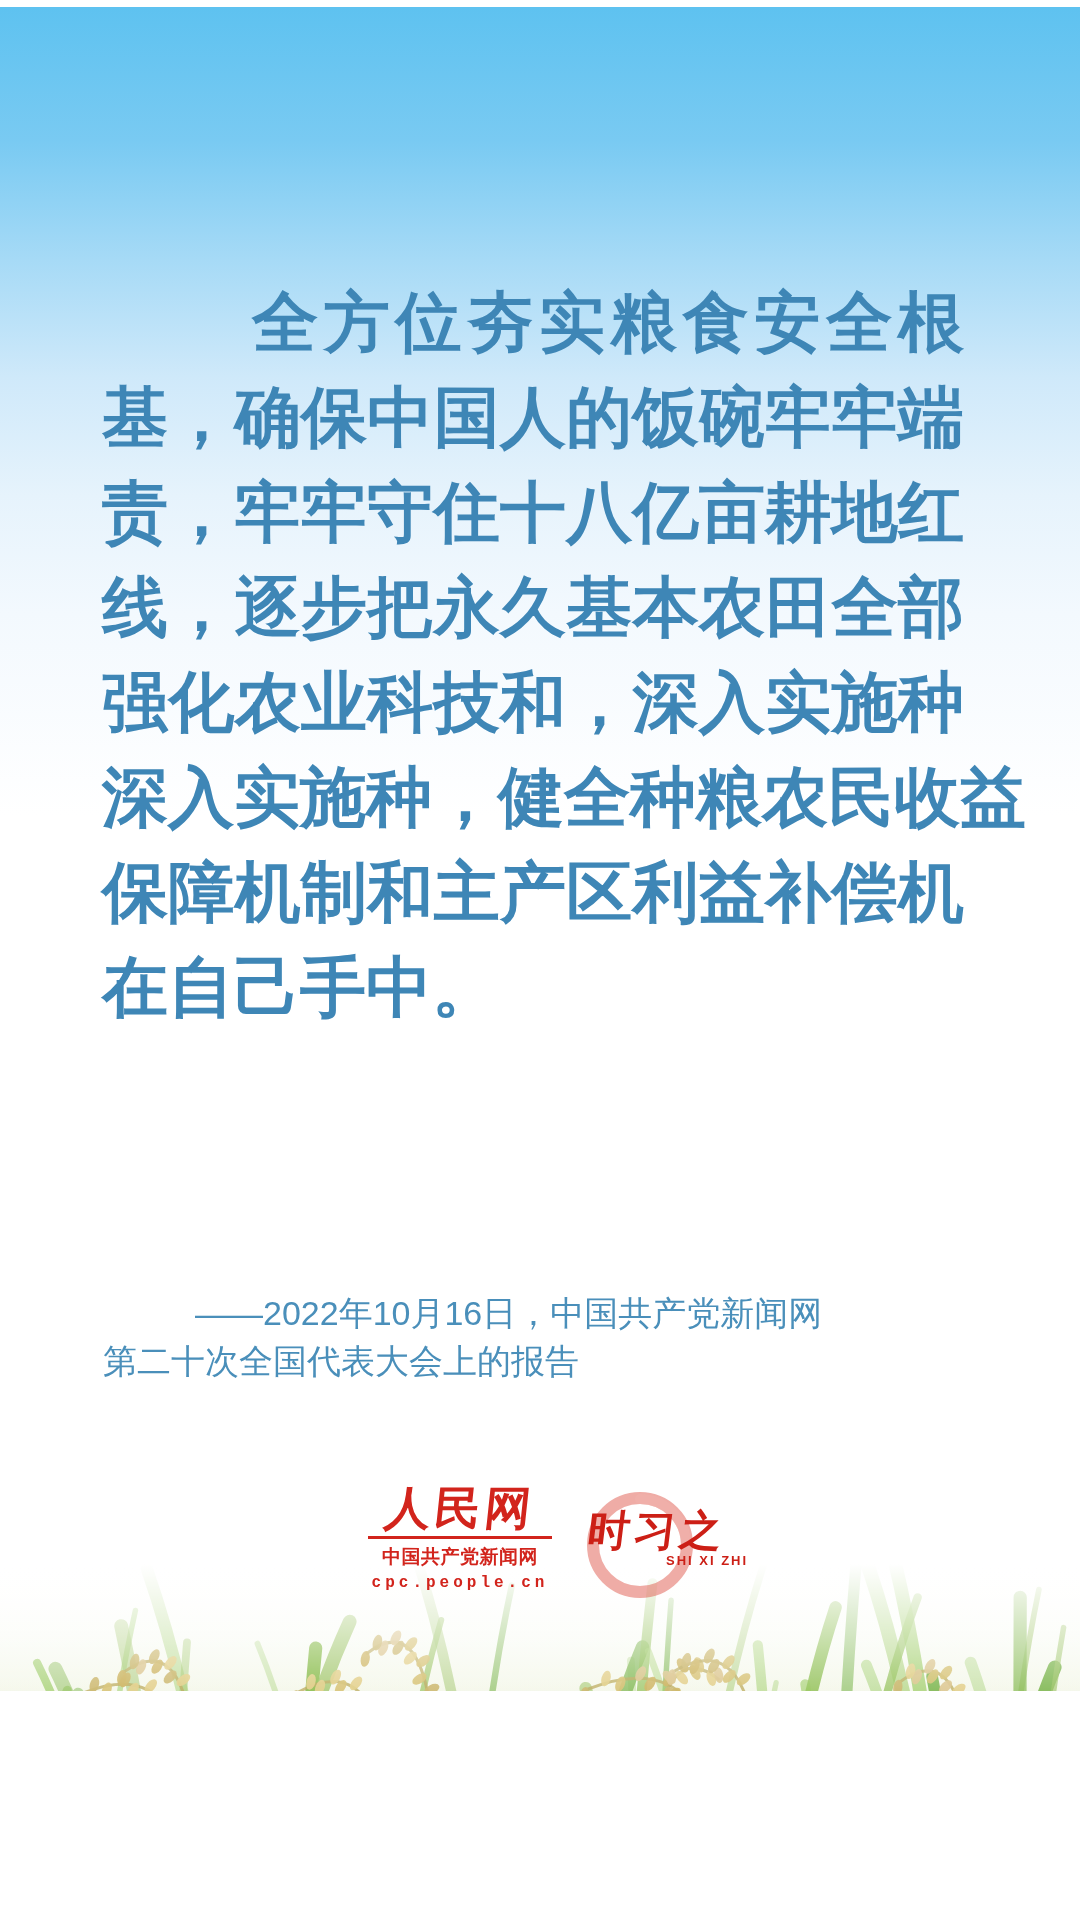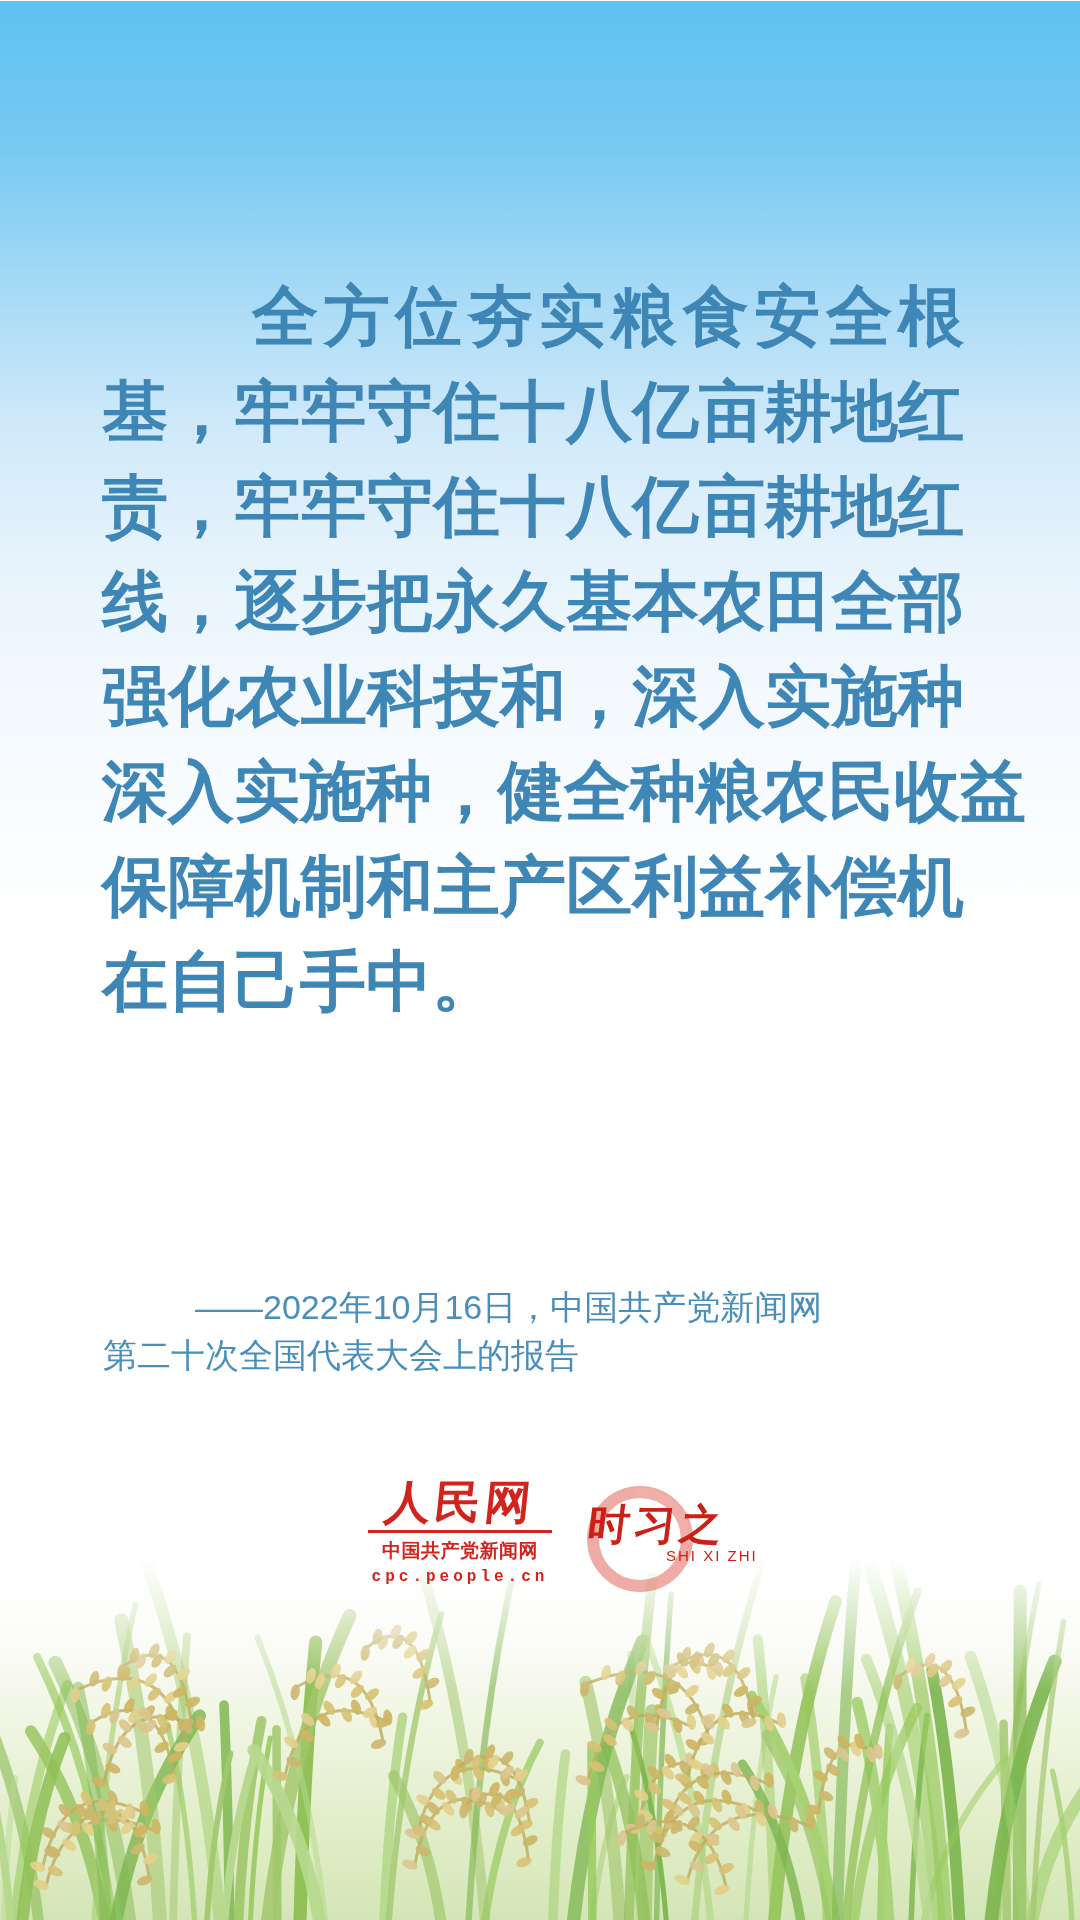--- a/index.html
+++ b/index.html
@@ -1,17 +1,17 @@
 <!DOCTYPE html>
 <html style="--quote-blue: #3e86b6; --attribution-blue: #4a8fba; --logo-red: #d2241c; --sxz-red: #cc1f16; --ring-red: #e05a4e; --sky-top: #5ec2f0; --leaf-green: #8bc34a; --grain-gold: #cdb45a;"><head>
 <meta charset="utf-8">
 <style>
   html,body{margin:0;padding:0;background:#ffffff;}
   .poster{
-    position:relative; width:1080px; height:1920px; margin:1px auto;
+    position:relative; width:1080px; height:1684px; margin:7px auto;
     overflow:hidden; font-family:"Liberation Sans","DejaVu Sans",sans-serif;
   }
   .sky{
     position:absolute; inset:0; z-index:0;
     background:linear-gradient(180deg,
       var(--sky-top) 0%, #79caf2 8%, #a6daf6 15%, #cfe9fa 22%,
       #e6f3fc 29%, #f3f9fe 36%, #ffffff 48%, #ffffff 100%);
   }
   
   .quote{
@@ -42,21 +42,21 @@
   .rmw-url{ font-size:16px; font-weight:700; letter-spacing:4px; margin-top:4px; white-space:nowrap;font-family:Liberation Mono, monospace; }
   .sxz{ position:absolute; left:584px; top:1478px; width:170px; height:118px; }
   .sxz-ring{ position:absolute; left:-2px; top:0px; }
   .sxz-title{
     position:absolute; left:4px; top:18px; color:var(--sxz-red);
     font-size:42px; font-weight:800; letter-spacing:4px; transform:skewX(-7deg);
     white-space:nowrap;
   }
   .sxz-sub{
     position:absolute; left:82px; top:68px; color:var(--sxz-red);
-    font-size:15px; font-weight:400; letter-spacing:2px; white-space:nowrap;
+    font-size:13px; font-weight:700; letter-spacing:2px; white-space:nowrap;
   }
   
   .field-svg{ position:absolute; left:0; top:1520px; width:1080px; height:400px; z-index:1; }
   .field-fade{
     position:absolute; left:0; top:1520px; width:1080px; height:170px; z-index:2;
     background:linear-gradient(180deg, #ffffff 0%, #ffffff 22%, rgba(255,255,255,0) 100%);
   }
 </style>
 </head>
 <body>
@@ -508,21 +508,21 @@
         <ellipse cx="93.3" cy="292.2" rx="8" ry="4.5" transform="rotate(-68 98.3 292.2)" fill="#c7b05e" opacity="0.92"></ellipse>
         <ellipse cx="93.0" cy="296.2" rx="8" ry="4.5" transform="rotate(-74 88.0 296.2)" fill="#c7b05e" opacity="0.92"></ellipse>
         <ellipse cx="71.8" cy="302.8" rx="8" ry="4.5" transform="rotate(-80 76.8 302.8)" fill="#d2bc66" opacity="0.92"></ellipse>
       </g>
       <rect x="0" y="0" width="1080" height="400" fill="#ffffff" opacity="0.10"></rect>
     </svg>
   <div class="field-fade"></div>
 
   <div class="quote">
     <div class="quote-line q-first">全方位夯实粮食安全根</div>
-    <div class="quote-line">基，牢牢守住十八亿亩耕地红</div>
+    <div class="quote-line">基，确保中国人的饭碗牢牢端</div>
     <div class="quote-line">责，牢牢守住十八亿亩耕地红</div>
     <div class="quote-line">线，逐步把永久基本农田全部</div>
     <div class="quote-line">强化农业科技和，深入实施种</div>
     <div class="quote-line">深入实施种，健全种粮农民收益</div>
     <div class="quote-line">保障机制和主产区利益补偿机</div>
     <div class="quote-line q-last">在自己手中。</div>
   </div>
 
   <div class="attribution">
     <div class="attr-line a-first">——2022年10月16日，中国共产党新闻网</div>

